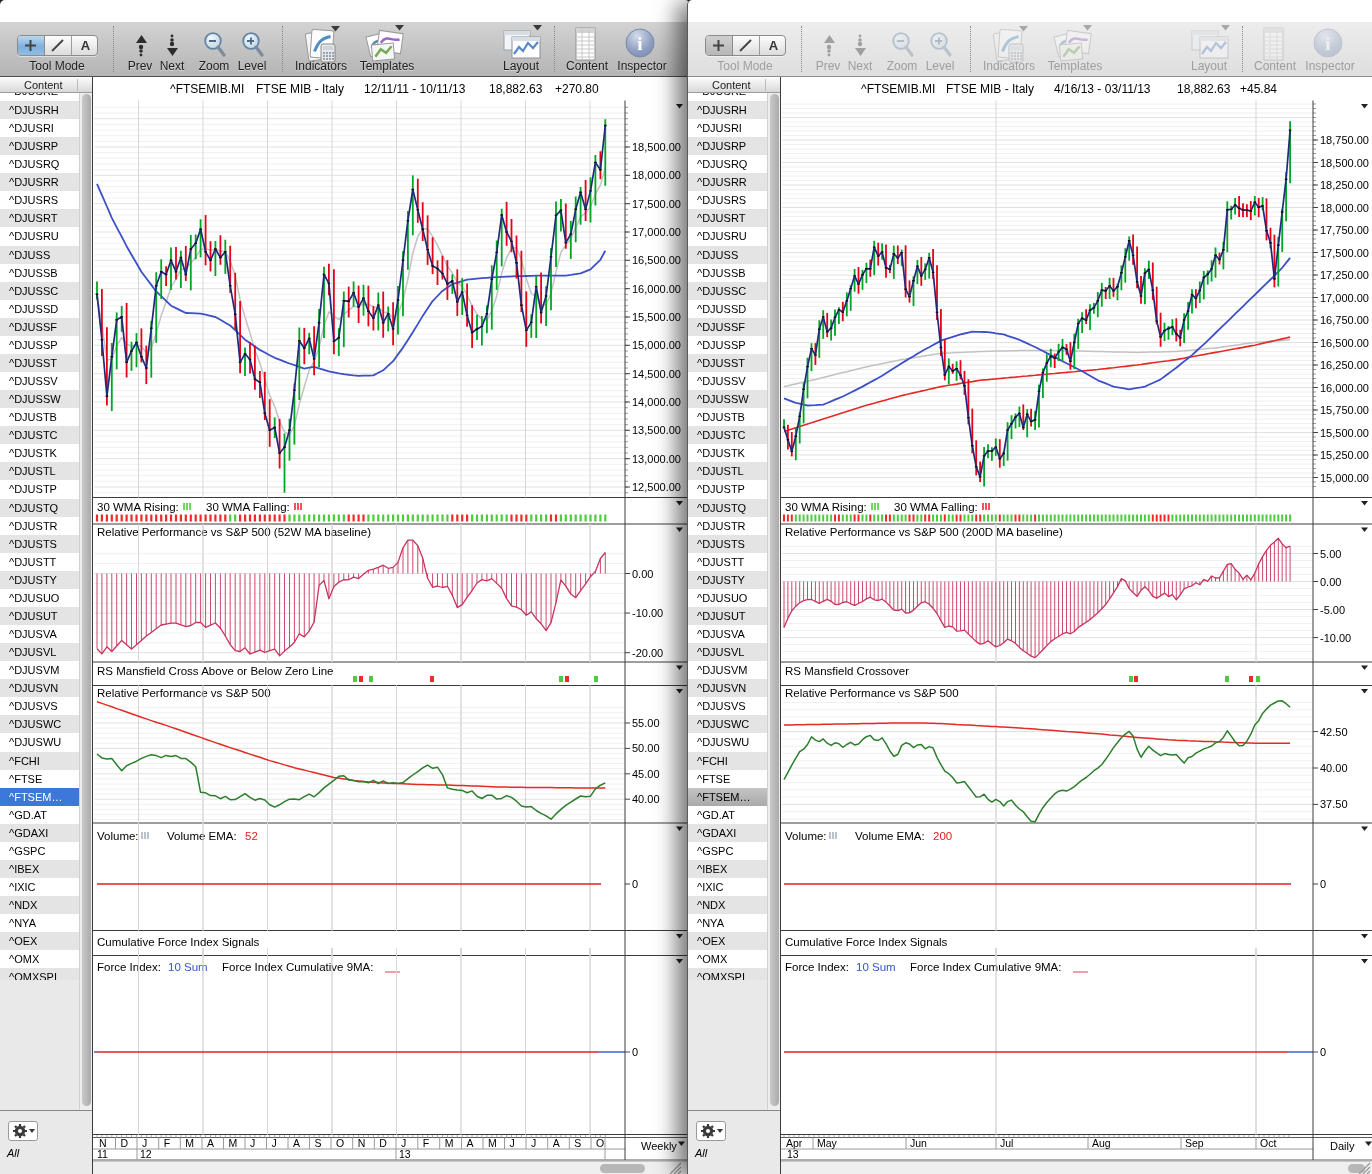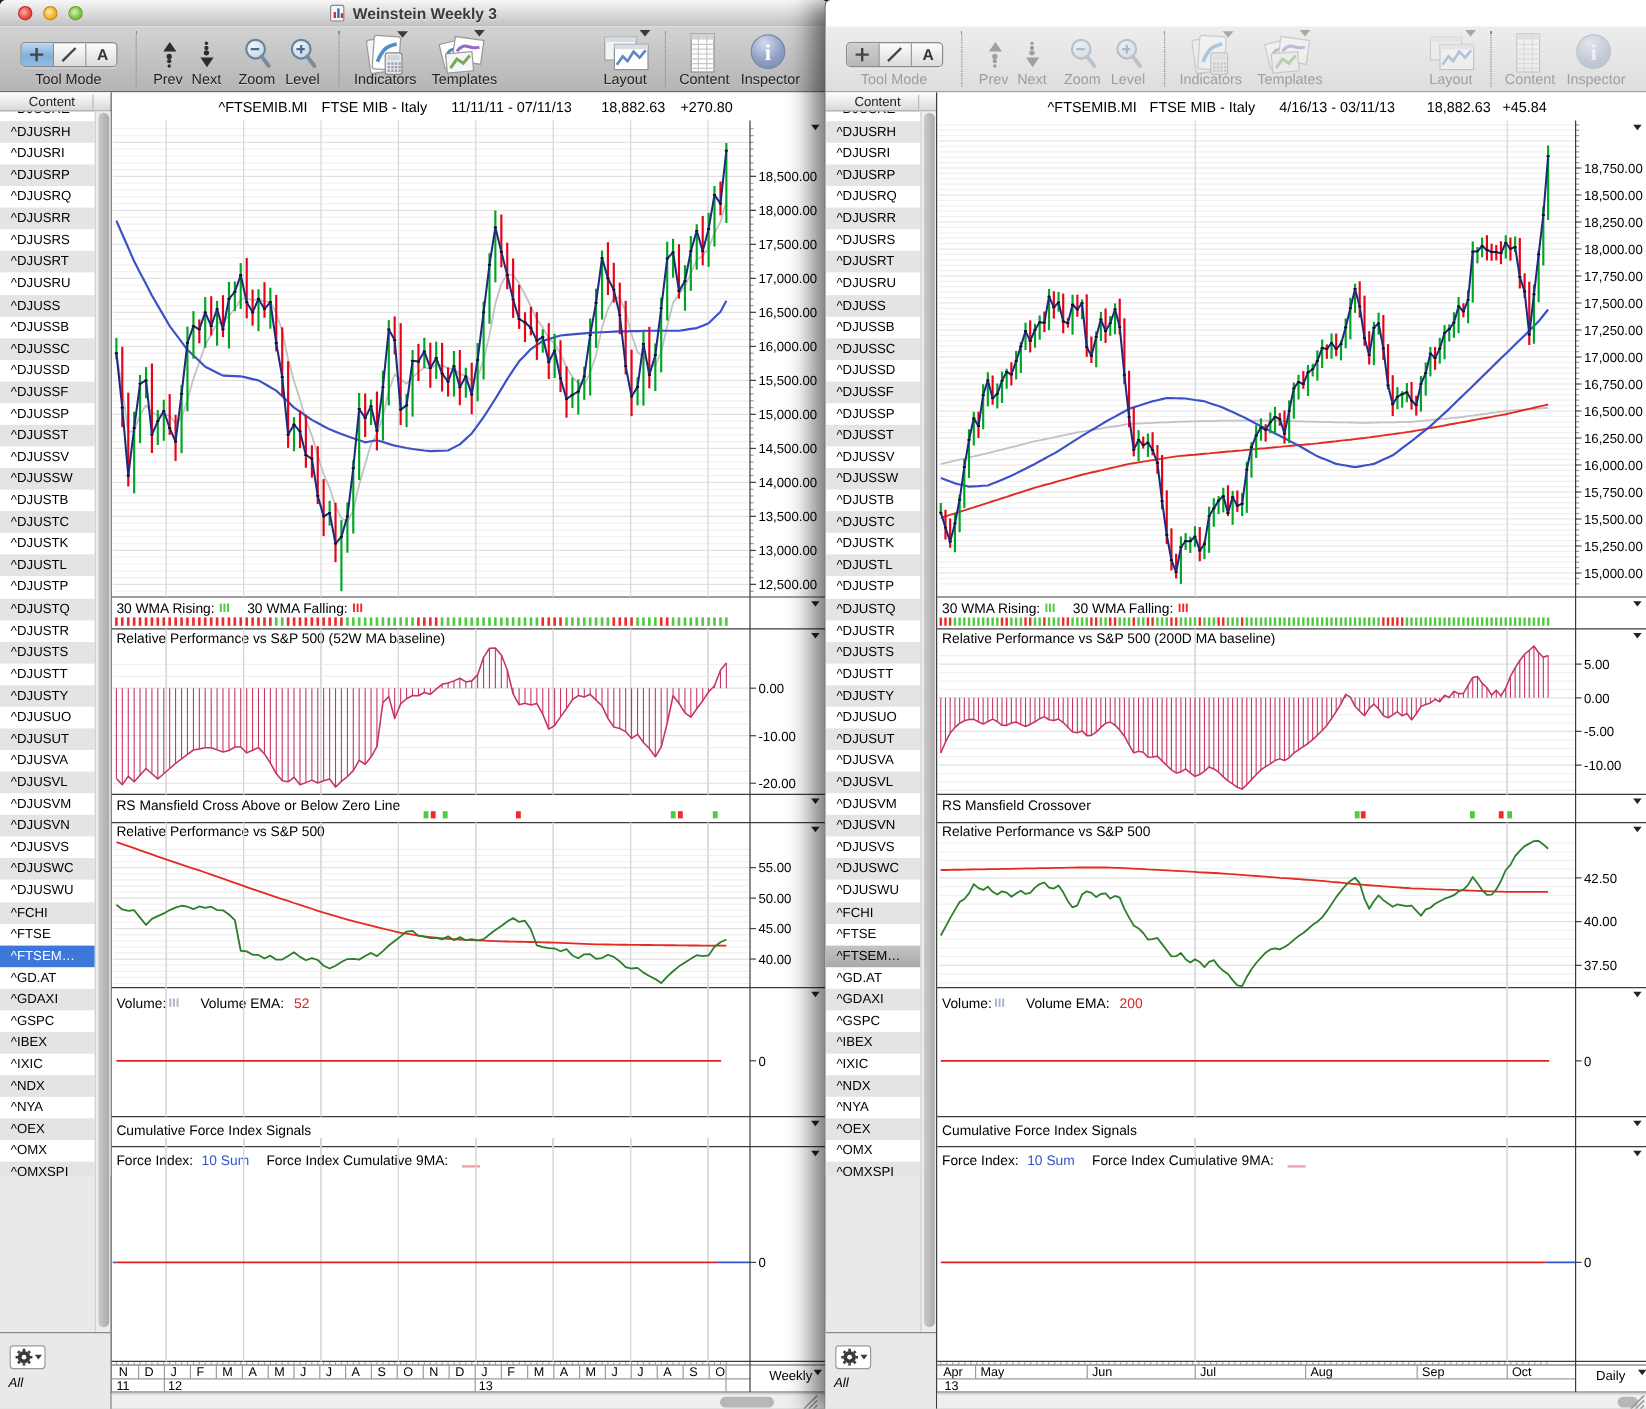--- a/index.html
+++ b/index.html
@@ -30,21 +30,21 @@
 .seg { position:absolute; left:17px; top:13px; width:81px; height:21px;
   border:1px solid #8b8b8b; border-radius:4px; overflow:hidden;
   background:linear-gradient(#fdfdfd,#dcdcdc); box-shadow:0 1px 0 rgba(255,255,255,0.5); }
 .seg div { position:absolute; top:0; width:27px; height:21px; text-align:center;
   font-size:14px; color:#333; line-height:20px; }
 .seg .s1 { left:0; background:linear-gradient(#bcd7ee,#7fb0dc 50%,#92bfe4); border-right:1px solid #8b8b8b; }
 .inact .seg .s1 { background:linear-gradient(#cfcfcf,#b4b4b4); }
 .seg .s2 { left:27px; border-right:1px solid #9b9b9b; }
 .seg .s3 { left:54px; font-weight:bold; font-size:13px; }
 .hdr { position:absolute; left:93px; top:77px; height:24px; background:#fff; }
-.hdr span { position:absolute; top:5px; font-size:12px; color:#000; white-space:nowrap;margin-left:12px; }
+.hdr span { position:absolute; top:5px; font-size:12px; color:#000; white-space:nowrap; }
 .sidebar { position:absolute; left:0; top:77px; width:93px; bottom:0; background:#e9e9e9;
   border-right:1px solid #3c3c3c; }
 .sbhead { position:absolute; left:0; top:0; width:92px; height:16px;
   background:linear-gradient(#fdfdfd,#d9d9d9); border-bottom:1px solid #9a9a9a; }
 .sbhead span { position:absolute; left:24px; top:2px; font-size:11px; color:#222; }
 .sbhead i { position:absolute; left:77px; top:2px; width:0; height:12px; border-left:1px solid #bbb; }
 .sblist { position:absolute; left:0; top:16px; width:92px; height:887px; background:#fff; overflow:hidden; }
 .row { position:absolute; left:0; width:79px; height:18px; font-size:11px; color:#000;
   padding:3px 0 0 9px; }
 .row.alt { background:#e4e4e4; }
@@ -58,31 +58,20 @@
   border-top:1px solid #888;font-style:italic; }
 .gearbtn { position:absolute; left:8px; top:10px; width:30px; height:20px; background:#fff;
   border:1px solid #9a9a9a; border-radius:3px; }
 .allbl { position:absolute; left:7px; top:36px; font-size:11px; color:#000; }
 .chart { position:absolute; left:0; top:100px; }
 .bscroll { position:absolute; height:13px; background:#efefef; border-top:1px solid #c8c8c8; }
 .bthumb { position:absolute; top:2px; height:9px; background:#b7b7b7; border-radius:5px; }
 .icon { position:absolute; }
 </style></head><body>
 <div class="win" id="win1">
-    <div class="tbar">
-      <div class="tl" style="left:15px; background:radial-gradient(circle at 4px 4px,#ffb3ad,#ee5147 55%,#c33b31); border:0.5px solid #ba2f28;"></div>
-      <div class="tl" style="left:36px; background:radial-gradient(circle at 4px 4px,#ffe9b0,#f8b428 55%,#d3941a); border:0.5px solid #c08e1c;"></div>
-      <div class="tl" style="left:57px; background:radial-gradient(circle at 4px 4px,#d3f1b6,#84c846 55%,#65a82e); border:0.5px solid #67a12c;"></div>
-      <div class="doc" style="left:275px;">
-        <i style="left:2px; height:5px;"></i>
-        <b style="left:5px; height:8px;"></b>
-        <i style="left:8px; height:4px;"></i>
-      </div>
-      <div class="ttl" style="left:294px;">Weinstein Weekly 3</div>
-    </div>
     <div class="toolbar">
       <div class="seg">
         <div class="s1"></div>
         <div class="s2"></div>
         <div class="s3">A</div>
       </div>
       <svg class="icon" style="left:17px;top:13px;" width="81" height="21" viewBox="0 0 81 21">
         <g stroke="#444" stroke-width="2">
           <line x1="13.5" y1="5" x2="13.5" y2="16"></line>
           <line x1="8" y1="10.5" x2="19" y2="10.5"></line>
@@ -180,21 +169,21 @@
             <stop offset="0" stop-color="#d4dcec"></stop>
             <stop offset="0.55" stop-color="#8fa0c2"></stop>
             <stop offset="1" stop-color="#7487ac"></stop>
           </radialGradient>
         </defs>
       </svg>
     </div>
     <div class="hdr" style="width:597px;">
       <span style="left:77px;">^FTSEMIB.MI</span>
       <span style="left:163px;">FTSE MIB - Italy</span>
-      <span style="left:271px;">11/11/11 - 07/11/13</span>
+      <span style="left:271px;">12/11/11 - 10/11/13</span>
       <span style="left:396px;">18,882.63</span>
       <span style="left:462px;">+270.80</span>
     </div>
     <div class="sidebar">
       <div class="sbhead">
         <span>Content</span>
         <i></i>
       </div>
       <div class="sblist">
         <div class="row" style="top:-11px;">^DJUSRE</div>

